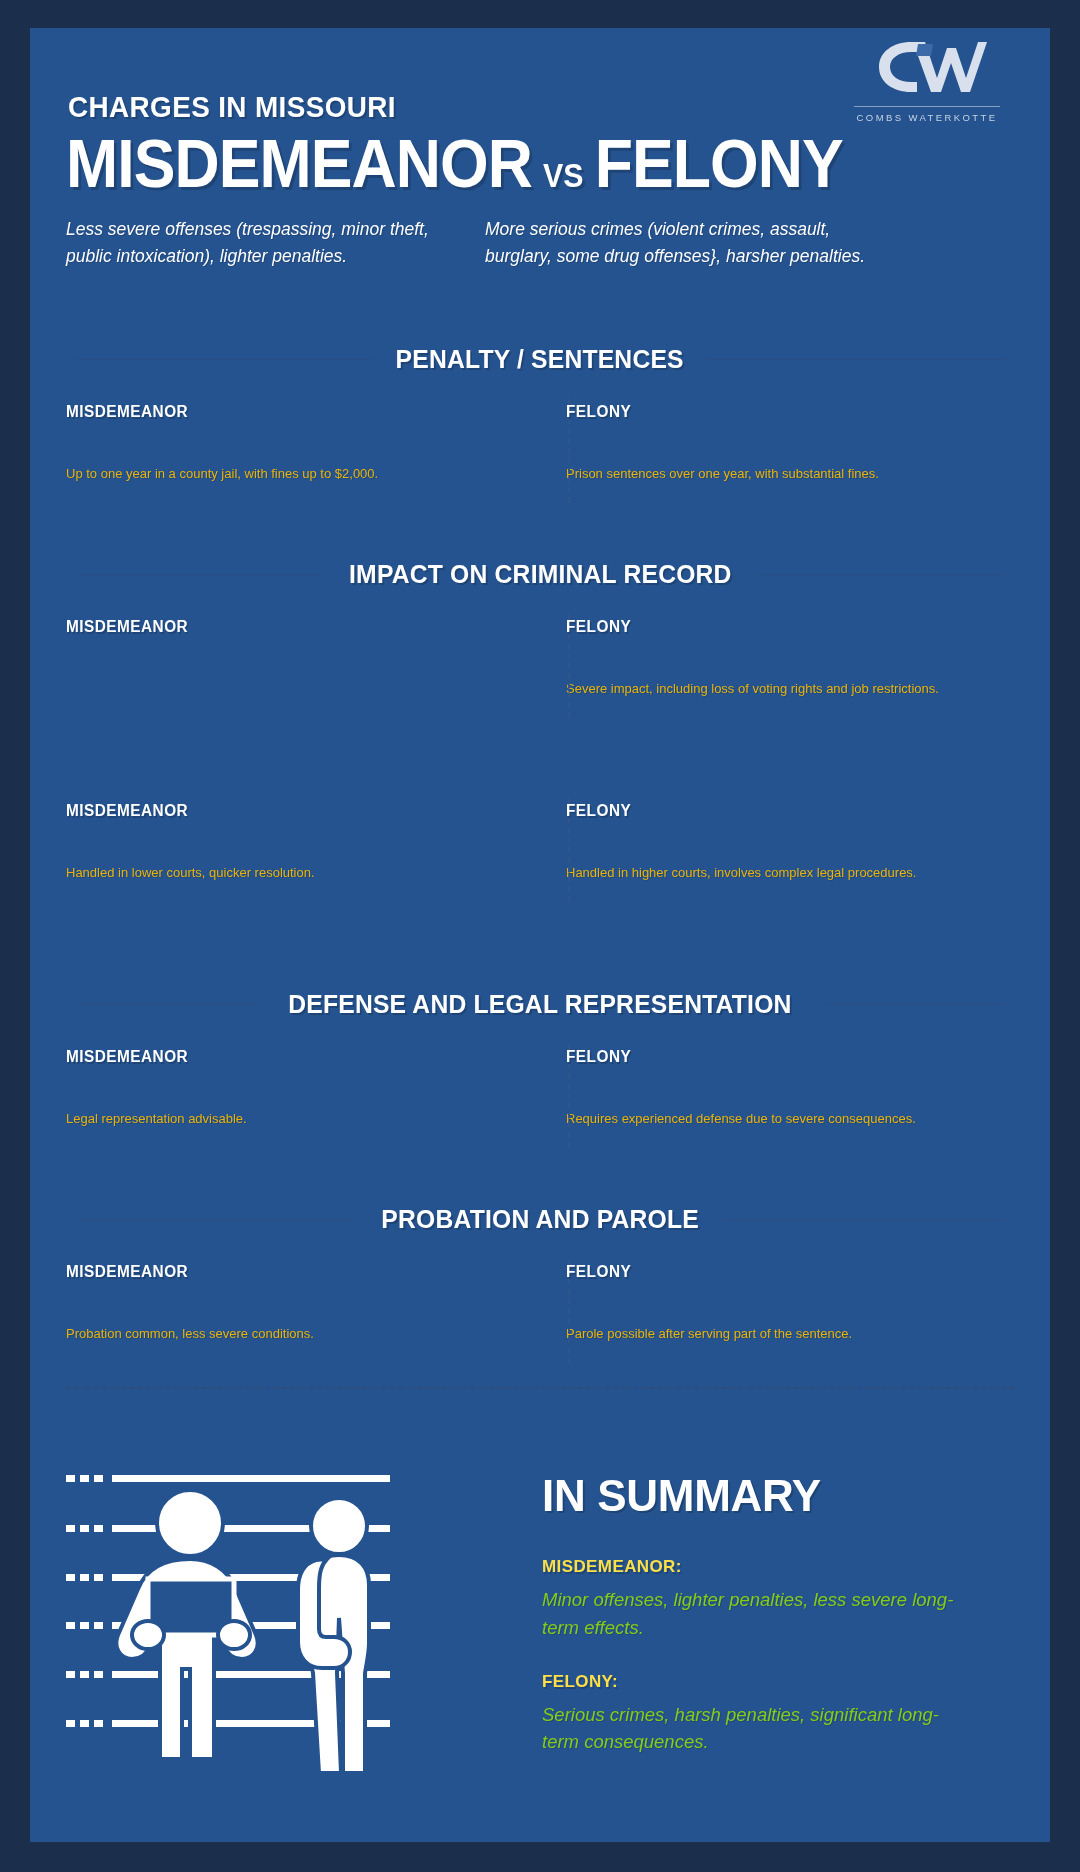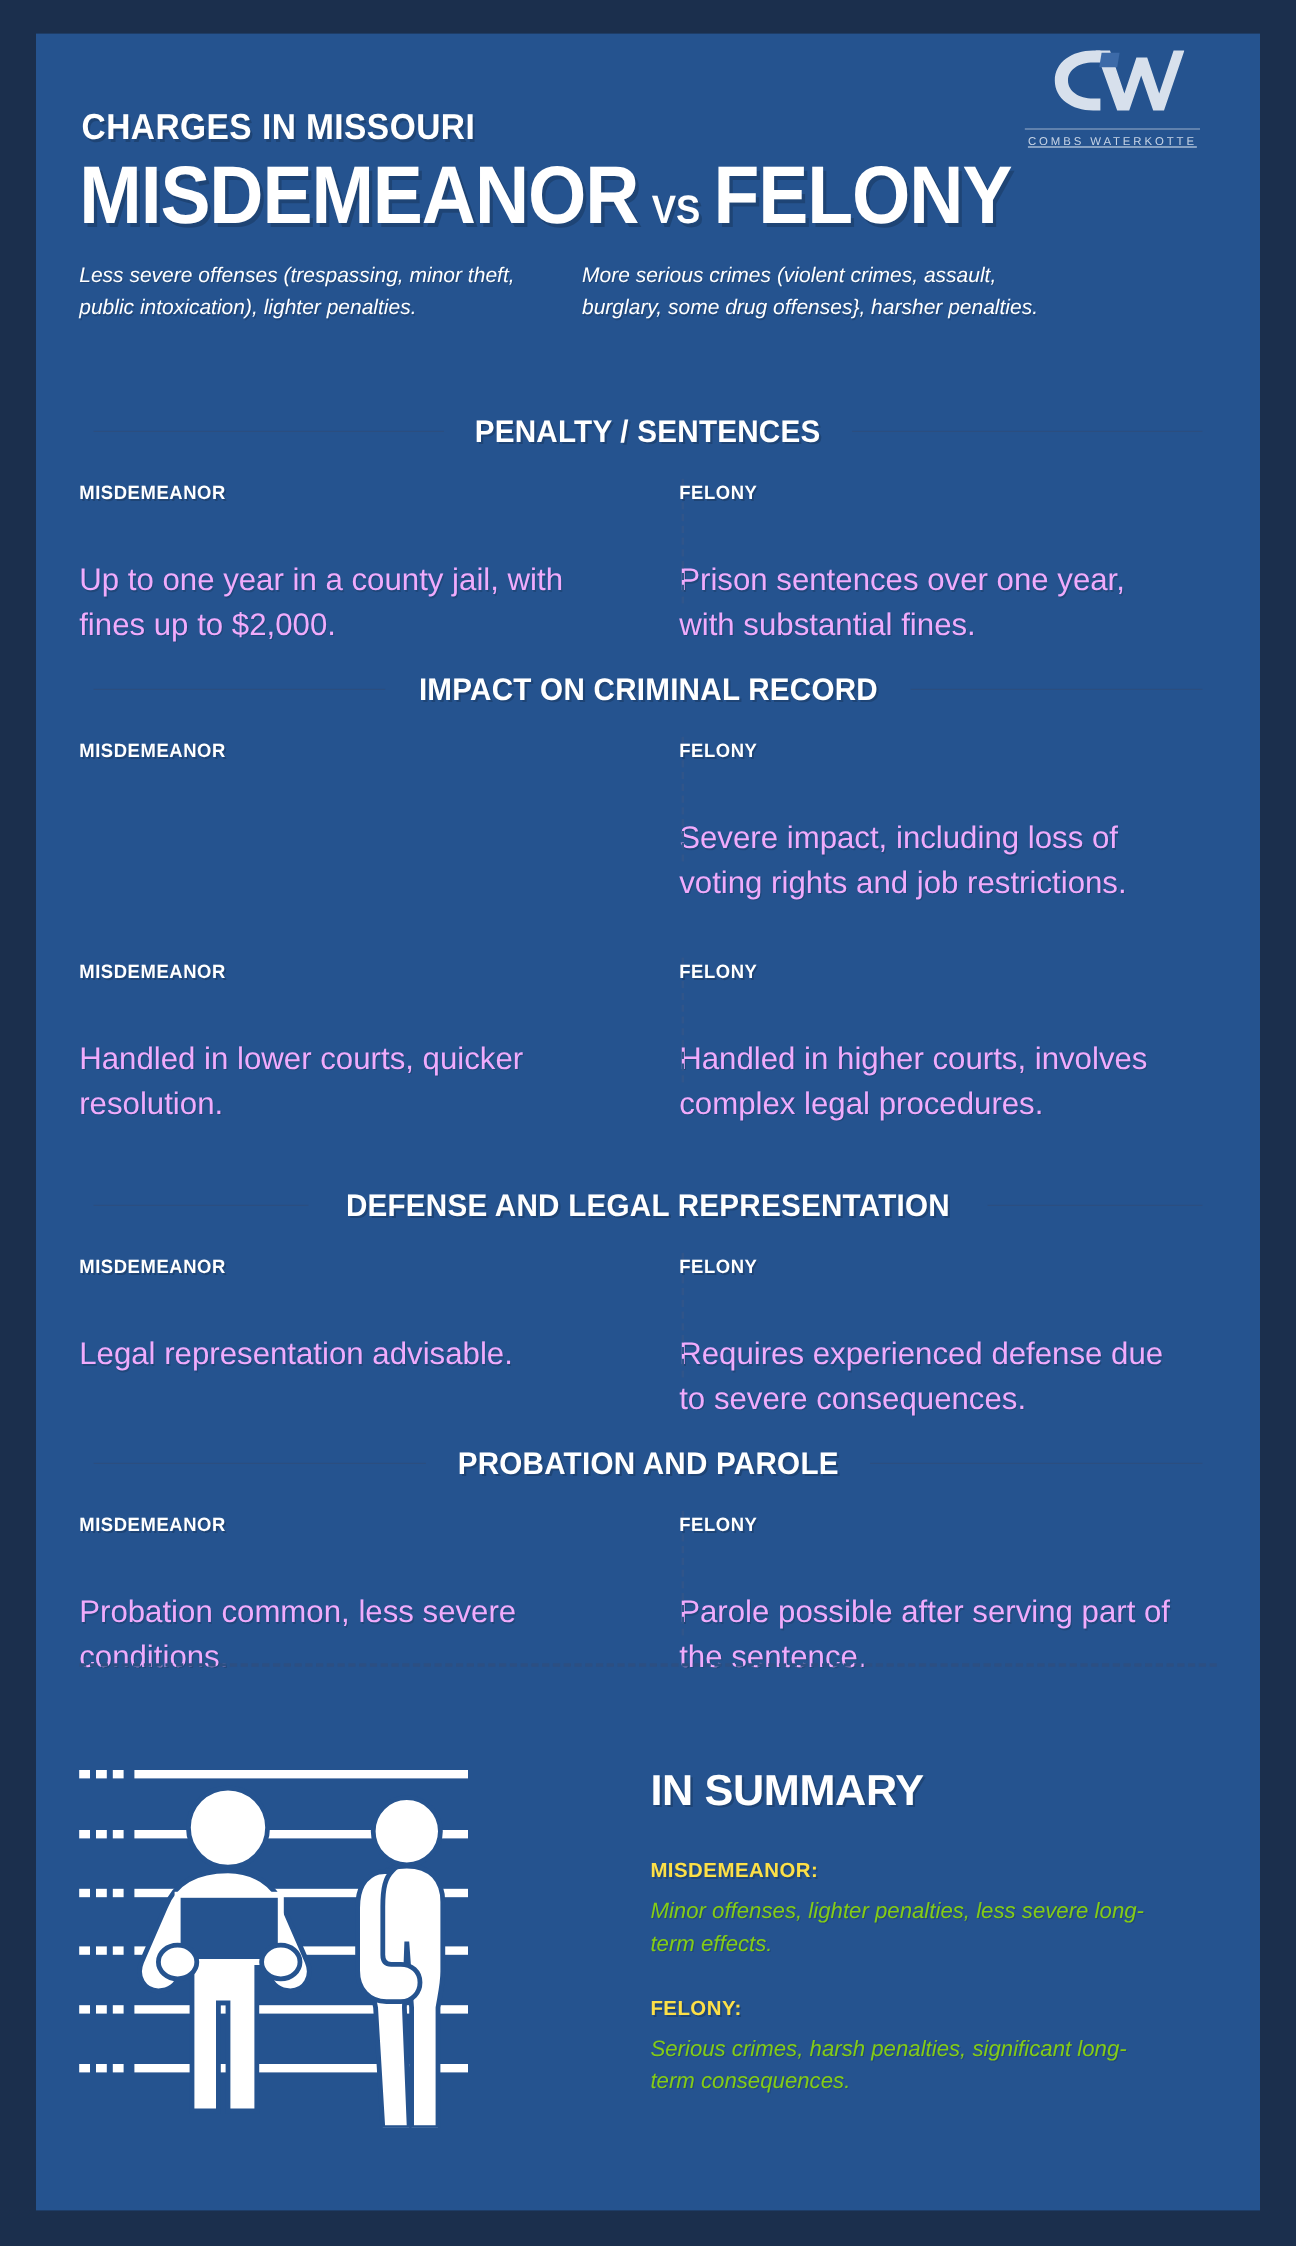--- a/index.html
+++ b/index.html
@@ -49,21 +49,20 @@
     height: 1px;
     background: rgba(255,255,255,0.45);
     margin: 4px 2px 5px 2px;
   }
   .logo-word {
     font-size: 9.5px;
     letter-spacing: 2.4px;
     color: #c7d4e6;
     font-weight: 400;
     white-space: nowrap;
-    text-decoration: underline;
   }
   .kicker {
     position: absolute;
     left: 38px;
     top: 62px;
     font-size: 30px;
     font-weight: 700;
     color: #ffffff;
     letter-spacing: 0.4px;
     text-shadow: 2px 2px 0 rgba(0,0,0,0.18);
@@ -143,23 +142,23 @@
     font-size: 16px;
     font-weight: 700;
     color: #ffffff;
     letter-spacing: 0.5px;
     margin-bottom: 13px;
     text-shadow: 1.5px 1.5px 0 rgba(0,0,0,0.18);
     transform: scaleX(0.96);
     transform-origin: left center;
   }
   .col-text {
-    font-size: 26px;
+    font-size: 13px;
     line-height: 1.42;
-    color: #f0abfc;
+    color: #eab308;
     text-shadow: 1px 1px 0 rgba(0,0,0,0.14);
     margin-top: 44px;
   }
   .vdiv {
     position: absolute;
     left: 538px;
     top: -4px;
     width: 0;
     height: 104px;
     border-left: 2px dashed #30558a;
@@ -189,21 +188,21 @@
     width: 420px;
     height: 330px;
   }
   .sum-body {
     position: absolute;
     left: 512px;
     top: 48px;
     width: 420px;
   }
   .sum-title {
-    font-size: 36px;
+    font-size: 44px;
     font-weight: 700;
     color: #ffffff;
     letter-spacing: -0.3px;
     margin-bottom: 36px;
     text-shadow: 2px 2px 0 rgba(0,0,0,0.18);
   }
   .sum-label {
     font-size: 17px;
     font-weight: 700;
     color: #fde047;

